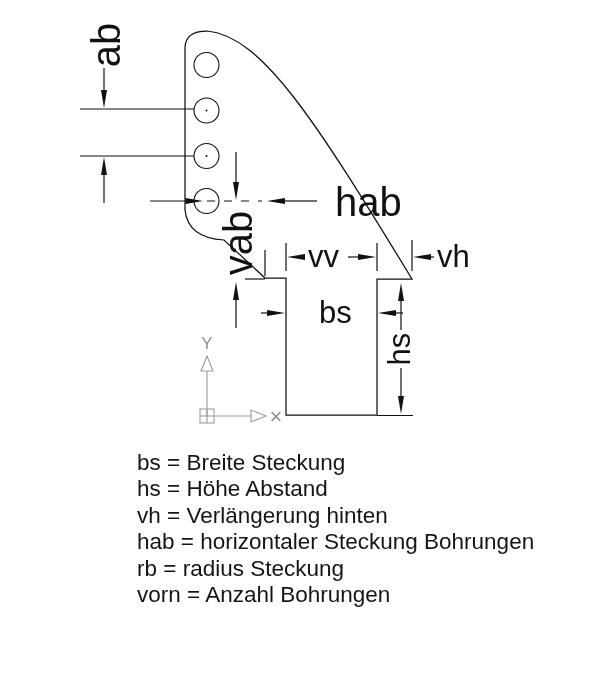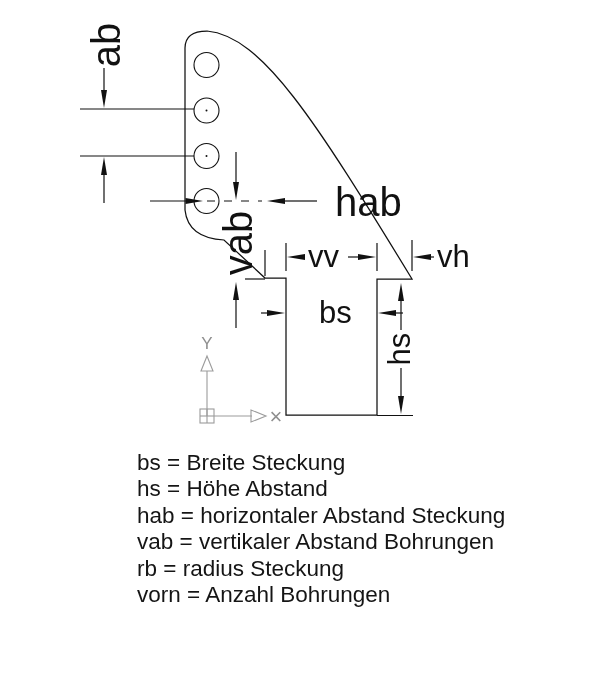--- a/index.html
+++ b/index.html
@@ -132,19 +132,19 @@
       <line x1="207" y1="409" x2="207" y2="423"></line>
       <line x1="200" y1="416" x2="214" y2="416"></line>
     </g>
     <text class="ucs-label" x="207" y="343" font-size="17" text-anchor="middle" dominant-baseline="central">Y</text>
     <text class="ucs-label" x="276" y="416" font-size="22" text-anchor="middle" dominant-baseline="central">×</text>
   </svg>
 
   <div id="legend">
     <div>bs = Breite Steckung</div>
     <div>hs = Höhe Abstand</div>
-    <div>hab = horizontaler Abstand Steckung</div>
-    <div>vab = vertikaler Abstand Bohrungen</div>
+    <div>vh = Verlängerung hinten</div>
+    <div>hab = horizontaler Steckung Bohrungen</div>
     <div>rb = radius Steckung</div>
     <div>vorn = Anzahl Bohrungen</div>
   </div>
 
 </div>
 
 </body></html>

